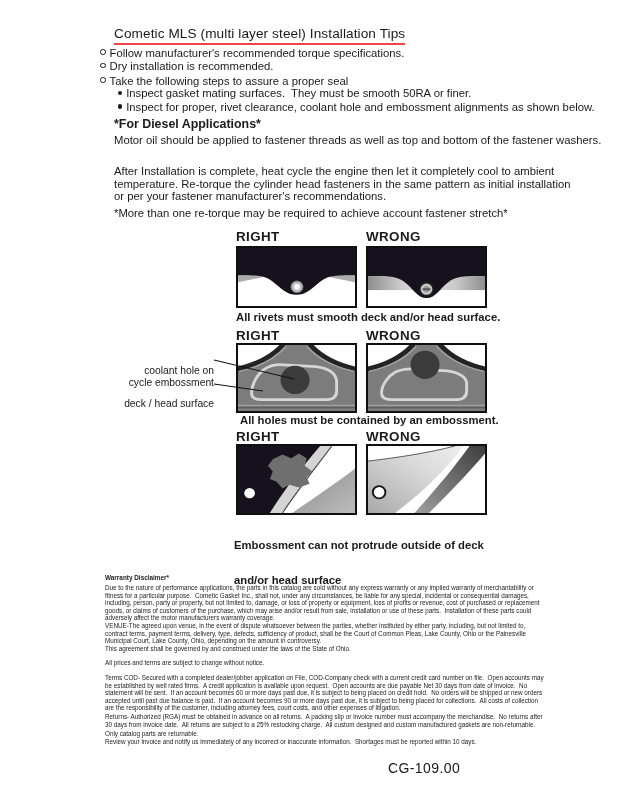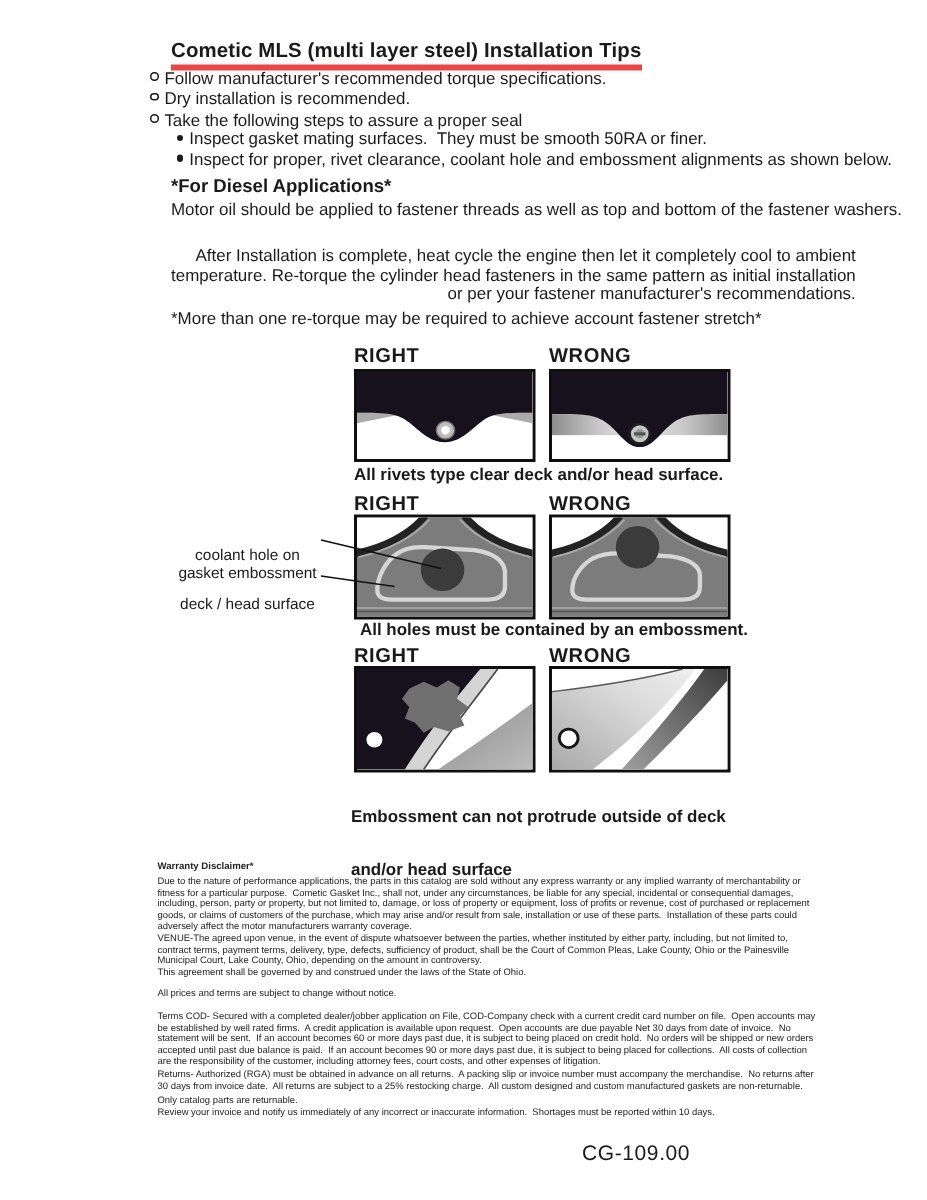--- a/index.html
+++ b/index.html
@@ -1,40 +1,40 @@
 <!DOCTYPE html>
 <html><head>
 <meta charset="utf-8">
 <style>
   html,body{margin:0;padding:0;background:#ffffff;}
   .page{position:relative;width:618px;height:800px;background:#ffffff;overflow:hidden;
         font-family:"Liberation Sans", sans-serif;color:#1a1a1a;}
   .abs{position:absolute;}
   
-  .title{position:absolute;left:114px;top:26px;font-size:13.6px;font-weight:bold;
-         border-bottom:4px solid #ef4444;padding-bottom:2px;letter-spacing:0.1px;}
+  .title{position:absolute;left:114px;top:26px;font-size:13.6px;font-weight:normal;
+         border-bottom:2px solid #ef4444;padding-bottom:2px;letter-spacing:0.1px;}
   
   .bullets{position:absolute;left:100px;top:47px;font-size:11.3px;}
   .brow{position:absolute;height:13.4px;line-height:13.4px;white-space:pre;}
   .odot{display:inline-block;width:3.6px;height:3.6px;border:1.1px solid #1a1a1a;border-radius:50%;
         margin-right:4px;vertical-align:2px;}
   .fdot{display:inline-block;width:4.2px;height:4.2px;background:#1a1a1a;border-radius:50%;
         margin-right:4px;vertical-align:2px;}
   
   .dheading{position:absolute;left:114px;top:117px;font-size:12.4px;font-weight:bold;}
-  .body-par{position:absolute;left:114px;font-size:11.3px;line-height:12.7px;text-align:right;}
+  .body-par{position:absolute;left:114px;font-size:11.3px;line-height:12.7px;}
   .body-par div{white-space:pre;}
   
   .fig-head{position:absolute;width:121px;text-align:left;font-weight:bold;font-size:13.4px;
             letter-spacing:0.4px;}
   .panel{position:absolute;width:121px;height:62px;border:2px solid #0f0f0f;box-sizing:border-box;
          background:#fff;}
   .panel svg{display:block;width:100%;height:100%;}
   .caption{position:absolute;font-size:11.3px;font-weight:bold;white-space:pre;line-height:11.8px;}
-  .small-label{position:absolute;font-size:10.3px;text-align:center;width:98px;left:116px;
+  .small-label{position:absolute;font-size:10.3px;text-align:right;width:98px;left:116px;
                line-height:11px;white-space:pre;}
   
   .legal{font-size:6.3px;line-height:7.6px;color:#222;}
   .legal div{white-space:pre;}
   .legal-head{position:absolute;left:105px;top:574px;font-size:6.4px;font-weight:bold;}
   .legal-par{position:absolute;left:105px;}
   .page-code{position:absolute;left:388px;top:760px;font-size:14px;letter-spacing:0.4px;}
 </style>
 </head>
 <body>
@@ -89,27 +89,27 @@
         </linearGradient>
       </defs>
       <rect x="0" y="0" width="121" height="62" fill="#ffffff"></rect>
       <rect x="0" y="30" width="121" height="15" fill="url(#gDeck)"></rect>
       <path d="M0,0 H121 V30 C99,30 92,30 83,36.5 C75,42.5 70,53.5 60.5,53.5 C51,53.5 46,42.5 38,36.5 C29,30 22,30 0,30 Z" fill="#17101d"></path>
       <circle cx="60.5" cy="44" r="7" fill="#c6c6c6" stroke="#1e1e1e" stroke-width="1.8"></circle>
       <circle cx="60.5" cy="44" r="3.3" fill="#989898"></circle>
       <rect x="56.5" y="43" width="8" height="2.2" fill="#555555"></rect>
     </svg>
   </div>
-  <div class="caption" style="left:236px;top:312px">All rivets type clear deck and/or head surface.</div>
+  <div class="caption" style="left:236px;top:312px">All rivets must smooth deck and/or head surface.</div>
 
   <div class="small-label" style="top:343px">
     <div>coolant hole on</div>
     <div>deck / head surface</div>
   </div>
-  <div class="small-label" style="top:377px">gasket embossment</div>
+  <div class="small-label" style="top:377px">cycle embossment</div>
 
   <div class="fig-head" style="left:236px;top:328px">RIGHT</div>
   <div class="fig-head" style="left:366px;top:328px">WRONG</div>
 
   <div class="panel" style="left:236px;top:343px;height:70px">
     <svg viewBox="0 0 121 70" preserveAspectRatio="none">
       <rect x="0" y="0" width="121" height="70" fill="#7c7c7c"></rect>
       <path d="M0,0 H46 C35,12 19,21 0,25 Z" fill="#ffffff"></path>
       <path d="M121,0 H75 C86,12 102,21 121,25 Z" fill="#ffffff"></path>
       <path d="M47,-1 C36,12 19,21 -1,25.5" stroke="#232323" stroke-width="5" fill="none"></path>

